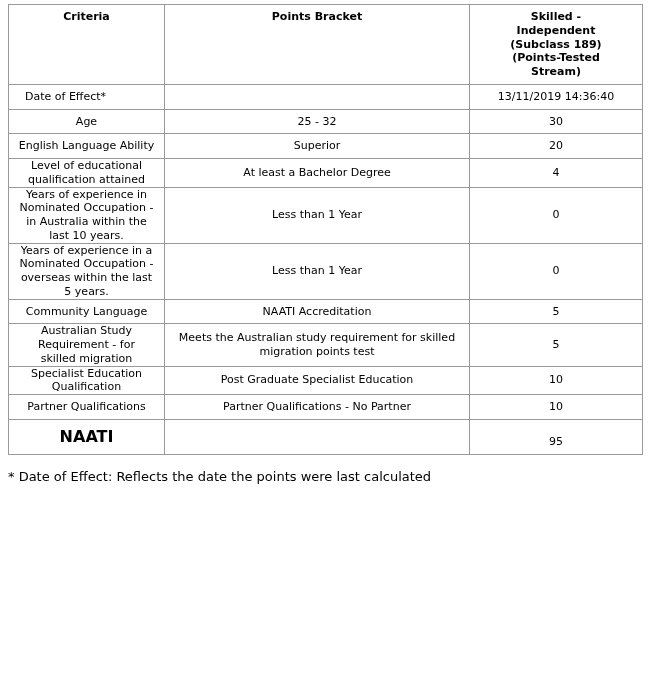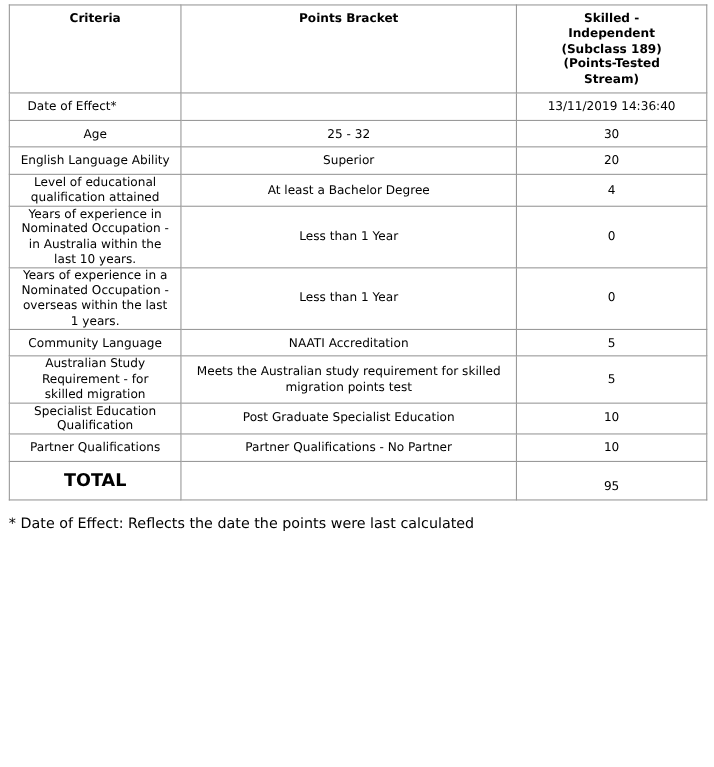--- a/index.html
+++ b/index.html
@@ -136,21 +136,21 @@
         <td class="criteria-cell">Level of educational qualification attained</td>
         <td class="bracket-cell">At least a Bachelor Degree</td>
         <td class="points-cell">4</td>
       </tr>
       <tr class="r-tall">
         <td class="criteria-cell">Years of experience in Nominated Occupation - in Australia within the last 10 years.</td>
         <td class="bracket-cell">Less than 1 Year</td>
         <td class="points-cell">0</td>
       </tr>
       <tr class="r-tall">
-        <td class="criteria-cell">Years of experience in a Nominated Occupation - overseas within the last 1 years.</td>
+        <td class="criteria-cell">Years of experience in a Nominated Occupation - overseas within the last 5 years.</td>
         <td class="bracket-cell">Less than 1 Year</td>
         <td class="points-cell">0</td>
       </tr>
       <tr>
         <td class="criteria-cell">Community Language</td>
         <td class="bracket-cell">NAATI Accreditation</td>
         <td class="points-cell">5</td>
       </tr>
       <tr class="r-tall">
         <td class="criteria-cell">Australian Study Requirement - for skilled migration</td>
@@ -161,21 +161,21 @@
         <td class="criteria-cell">Specialist Education Qualification</td>
         <td class="bracket-cell">Post Graduate Specialist Education</td>
         <td class="points-cell">10</td>
       </tr>
       <tr>
         <td class="criteria-cell">Partner Qualifications</td>
         <td class="bracket-cell">Partner Qualifications - No Partner</td>
         <td class="points-cell">10</td>
       </tr>
       <tr class="total-row">
-        <td class="criteria-cell">TOTAL</td>
+        <td class="criteria-cell">NAATI</td>
         <td class="bracket-cell"></td>
         <td class="points-cell">95</td>
       </tr>
     </tbody>
   </table>
 
   <div class="footnote">* Date of Effect: Reflects the date the points were last calculated</div>
 
 </div>
 

